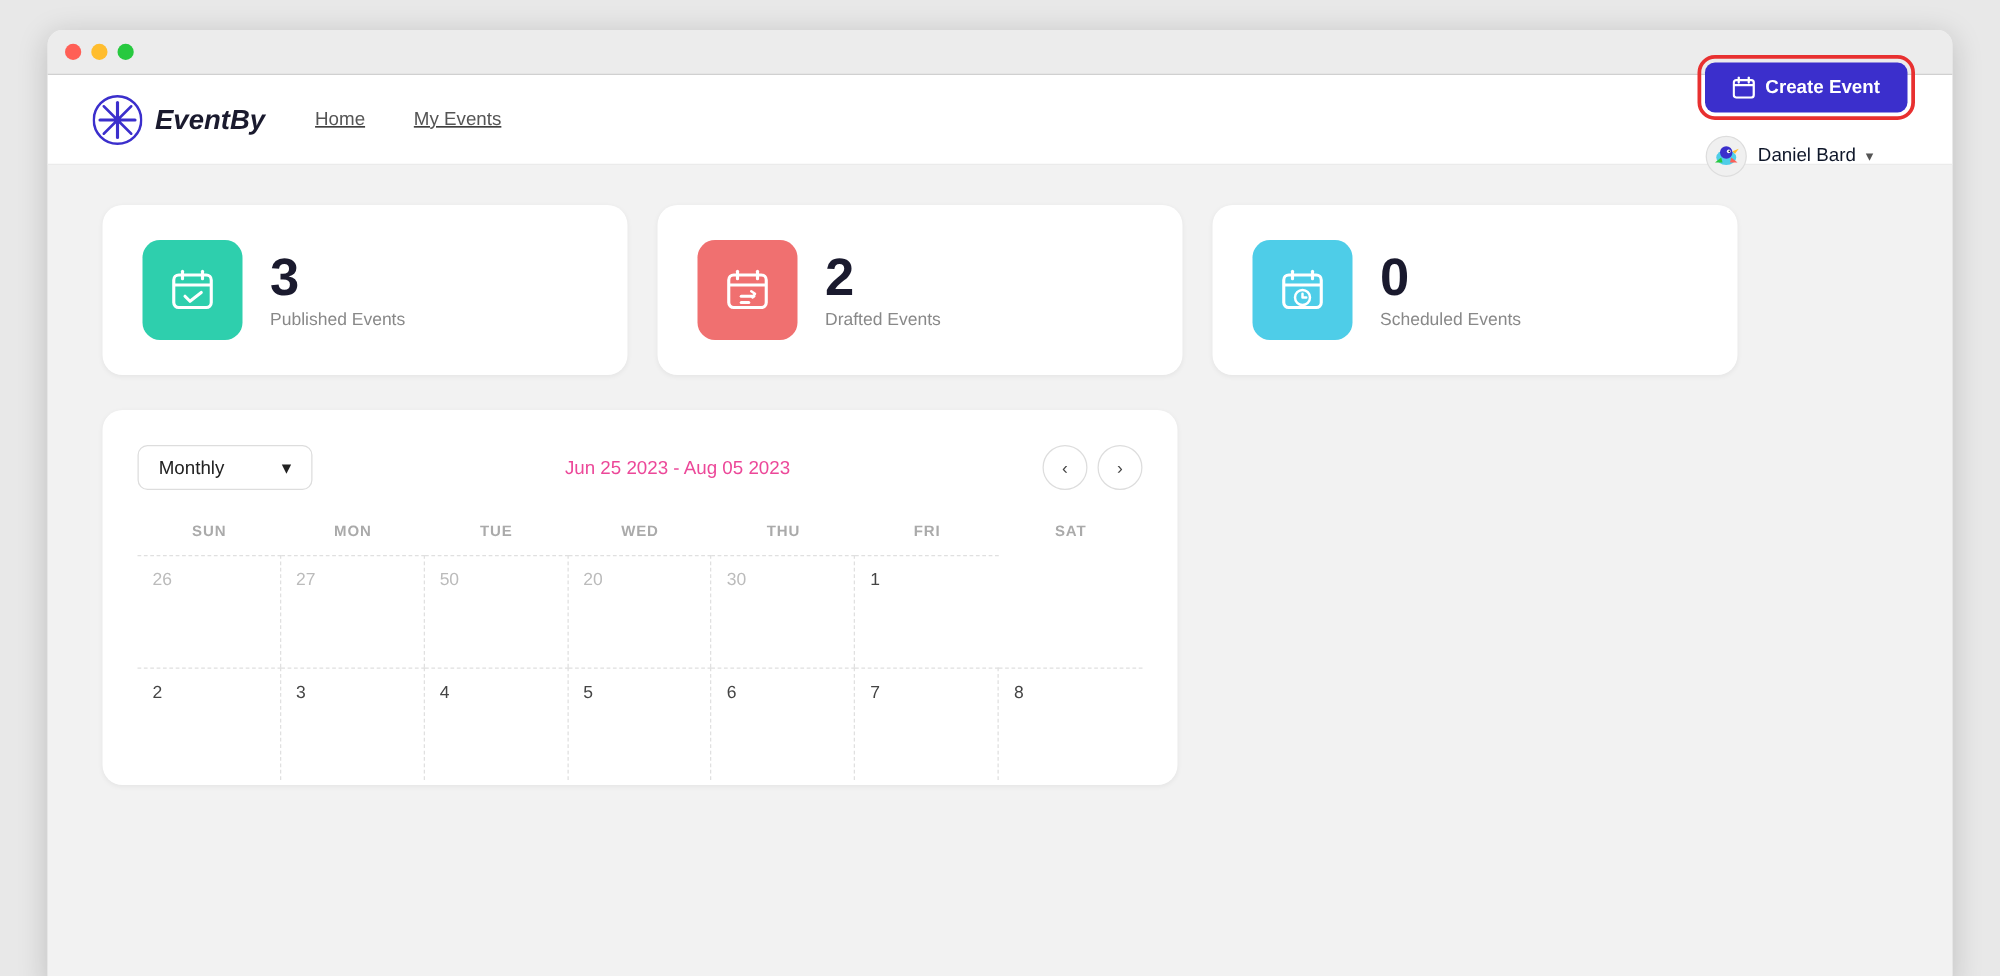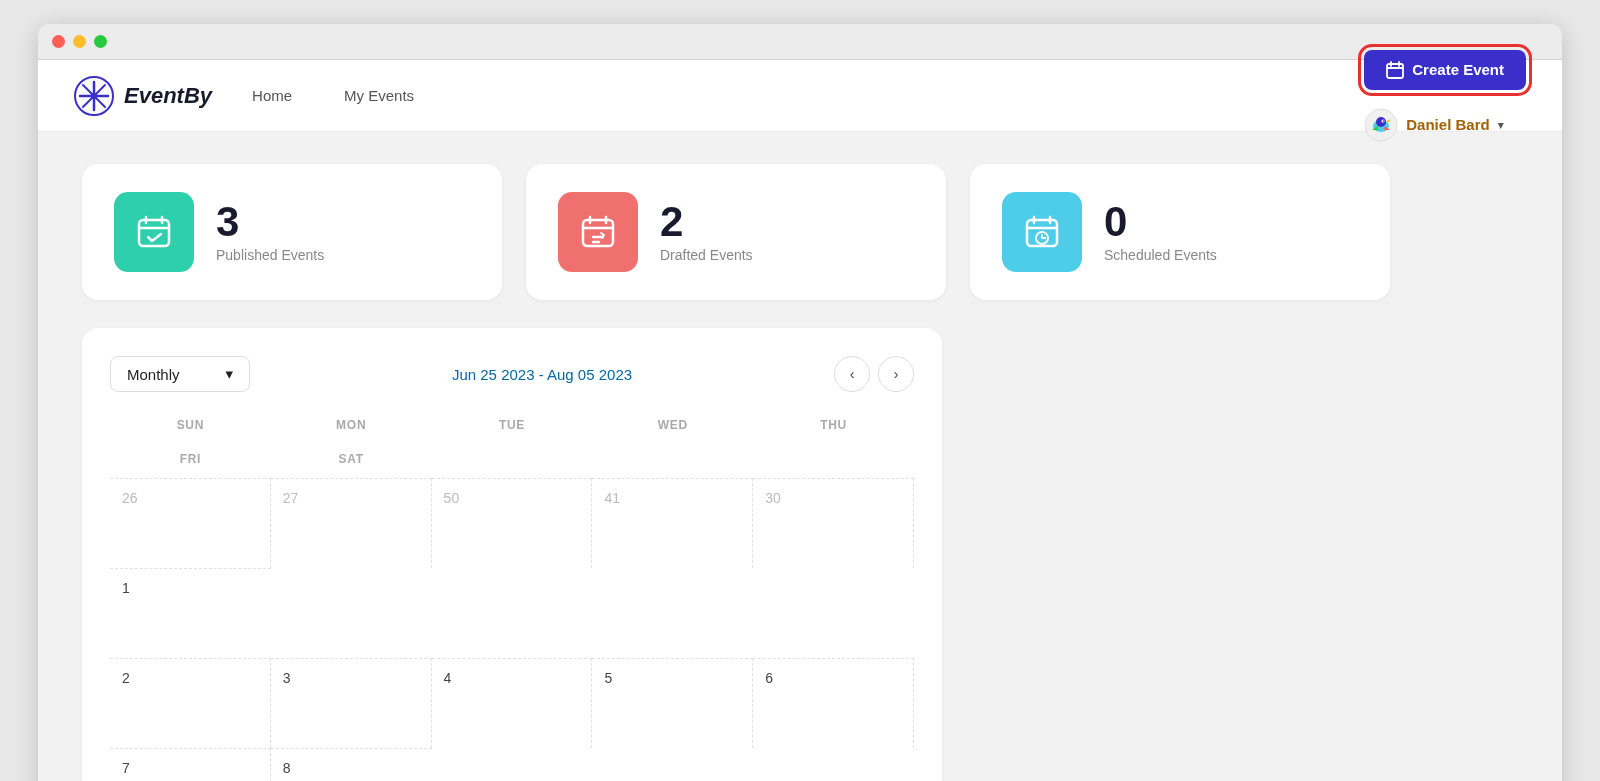--- a/index.html
+++ b/index.html
@@ -60,22 +60,23 @@
     }
     .logo-text {
       font-size: 22px;
       font-weight: 700;
       color: #1a1a2e;
       font-style: italic;
     }
     .nav-links {
       display: flex;
       align-items: center;
-      gap: 52px;
+      gap: 39px;
       flex: 1;
+      text-decoration: underline;
     }
     .nav-link {
       font-size: 15px;
       color: #555;
       text-decoration: none;
       cursor: pointer;
     }
     .nav-right {
       display: flex;
       align-items: flex-start;
@@ -101,22 +102,22 @@
       display: flex;
       align-items: center;
       gap: 8px;
       cursor: pointer;
     }
     .user-avatar {
       width: 34px; height: 34px;
     }
     .user-name {
       font-size: 15px;
-      color: #a16207;
-      font-weight: 700;
+      color: #0f172a;
+      font-weight: 400;
     }
     .chevron-down {
       font-size: 12px;
       color: #555;
     }
 
     
     .main {
       padding: 32px 44px;
       background: #f2f2f2;
@@ -192,21 +193,21 @@
       border-radius: 8px;
       padding: 8px 16px;
       background: #fff;
       cursor: pointer;
       font-size: 15px;
       color: #222;
       min-width: 140px;
     }
     .date-range {
       font-size: 15px;
-      color: #0369a1;
+      color: #ec4899;
       font-weight: 500;
     }
     .nav-arrows {
       display: flex;
       gap: 8px;
     }
     .arrow-btn {
       width: 36px; height: 36px;
       border-radius: 50%;
       border: 1.5px solid #ddd;
@@ -215,21 +216,21 @@
       display: flex;
       align-items: center;
       justify-content: center;
       font-size: 14px;
       color: #444;
     }
 
     
     .cal-grid {
       display: grid;
-      grid-template-columns: repeat(5, 1fr);
+      grid-template-columns: repeat(7, 1fr);
     }
     .cal-day-header {
       text-align: center;
       font-size: 12px;
       font-weight: 600;
       color: #aaa;
       letter-spacing: 0.06em;
       padding: 8px 0 12px;
       text-transform: uppercase;
     }
@@ -390,21 +391,21 @@
         <div class="cal-day-header">WED</div>
         <div class="cal-day-header">THU</div>
         <div class="cal-day-header">FRI</div>
         <div class="cal-day-header">SAT</div>
       </div>
 
       <div class="cal-grid">
         <div class="cal-cell"><span class="cal-date">26</span></div>
         <div class="cal-cell"><span class="cal-date">27</span></div>
         <div class="cal-cell"><span class="cal-date">50</span></div>
-        <div class="cal-cell"><span class="cal-date">41</span></div>
+        <div class="cal-cell"><span class="cal-date">20</span></div>
         <div class="cal-cell"><span class="cal-date">30</span></div>
         <div class="cal-cell last-col"><span class="cal-date current-month">1</span></div>
       </div>
 
       <div class="cal-grid">
         <div class="cal-cell"><span class="cal-date current-month">2</span></div>
         <div class="cal-cell"><span class="cal-date current-month">3</span></div>
         <div class="cal-cell"><span class="cal-date current-month">4</span></div>
         <div class="cal-cell"><span class="cal-date current-month">5</span></div>
         <div class="cal-cell"><span class="cal-date current-month">6</span></div>

